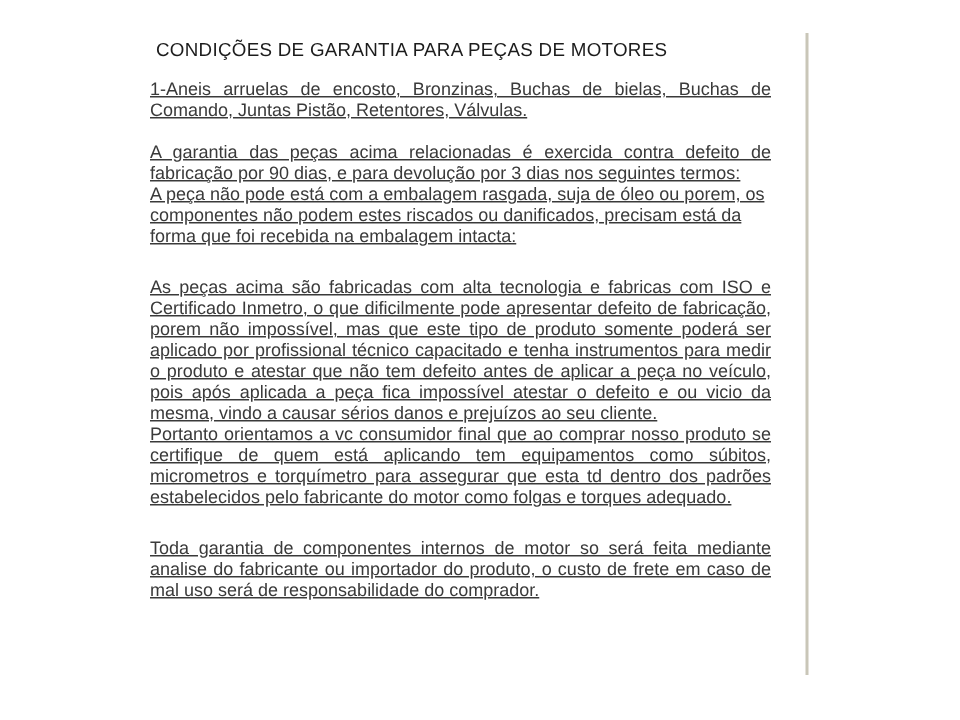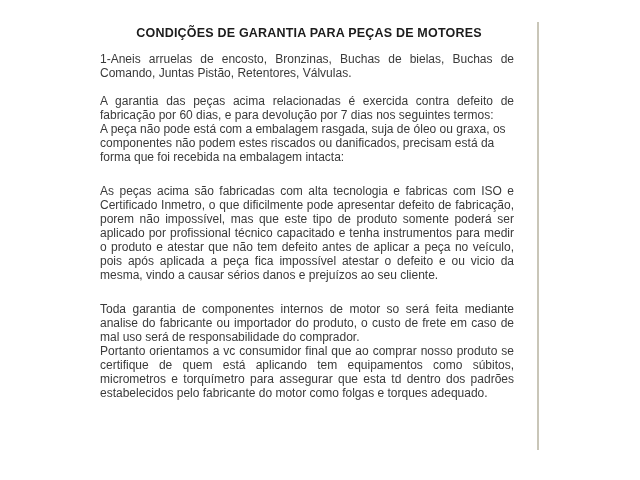--- a/index.html
+++ b/index.html
@@ -21,27 +21,27 @@
     top: 26px;
     width: 414px;
     color: #3a3a3a;
     font-size: 12px;
     line-height: 14px;
   }
   .doc-title {
     margin: 0 0 12px 4px;
     font-size: 12.5px;
     line-height: 14px;
-    font-weight: bold;
+    font-weight: normal;
     color: #1c1c1c;
     letter-spacing: 0.2px;
-    text-align: center;
   }
   .para {
     margin: 0;
+    text-decoration: underline;
   }
   .just {
     text-align: justify;
   }
   .gap-sm { margin-top: 14px; }
   .gap-lg { margin-top: 20px; }
   .sub-heading {
     margin: 14px 0 0 0;
     font-weight: bold;
     color: #2a2a2a;
@@ -59,29 +59,29 @@
 <body>
 
 <div class="page">
 
   <div class="content">
 
     <h1 class="doc-title">CONDIÇÕES DE GARANTIA PARA PEÇAS DE MOTORES</h1>
 
     <p class="para just">1-Aneis arruelas de encosto, Bronzinas, Buchas de bielas, Buchas de Comando, Juntas Pistão, Retentores, Válvulas.</p>
 
-    <p class="para just gap-sm">A garantia das peças acima relacionadas é exercida contra defeito de fabricação por 60 dias, e para devolução por 7 dias nos seguintes termos:</p>
+    <p class="para just gap-sm">A garantia das peças acima relacionadas é exercida contra defeito de fabricação por 90 dias, e para devolução por 3 dias nos seguintes termos:</p>
 
 
-    <p class="para">A peça não pode está com a embalagem rasgada, suja de óleo ou graxa, os componentes não podem estes riscados ou danificados, precisam está da forma que foi recebida na embalagem intacta:</p>
+    <p class="para">A peça não pode está com a embalagem rasgada, suja de óleo ou porem, os componentes não podem estes riscados ou danificados, precisam está da forma que foi recebida na embalagem intacta:</p>
 
 
     <p class="para just gap-lg">As peças acima são fabricadas com alta tecnologia e fabricas com ISO e Certificado Inmetro, o que dificilmente pode apresentar defeito de fabricação, porem não impossível, mas que este tipo de produto somente poderá ser aplicado por profissional técnico capacitado e tenha instrumentos para medir o produto e atestar que não tem defeito antes de aplicar a peça no veículo, pois após aplicada a peça fica impossível atestar o defeito e ou vicio da mesma, vindo a causar sérios danos e prejuízos ao seu cliente.</p>
 
+    <p class="para just">Portanto orientamos a vc consumidor final que ao comprar nosso produto se certifique de quem está aplicando tem equipamentos como súbitos, micrometros e torquímetro para assegurar que esta td dentro dos padrões estabelecidos pelo fabricante do motor como folgas e torques adequado.</p>
+
     <p class="para just gap-lg">Toda garantia de componentes internos de motor so será feita mediante analise do fabricante ou importador do produto, o custo de frete em caso de mal uso será de responsabilidade do comprador.</p>
-
-    <p class="para just">Portanto orientamos a vc consumidor final que ao comprar nosso produto se certifique de quem está aplicando tem equipamentos como súbitos, micrometros e torquímetro para assegurar que esta td dentro dos padrões estabelecidos pelo fabricante do motor como folgas e torques adequado.</p>
 
   </div>
 
   <div class="divider-line"></div>
 
 </div>
 
 </body></html>

